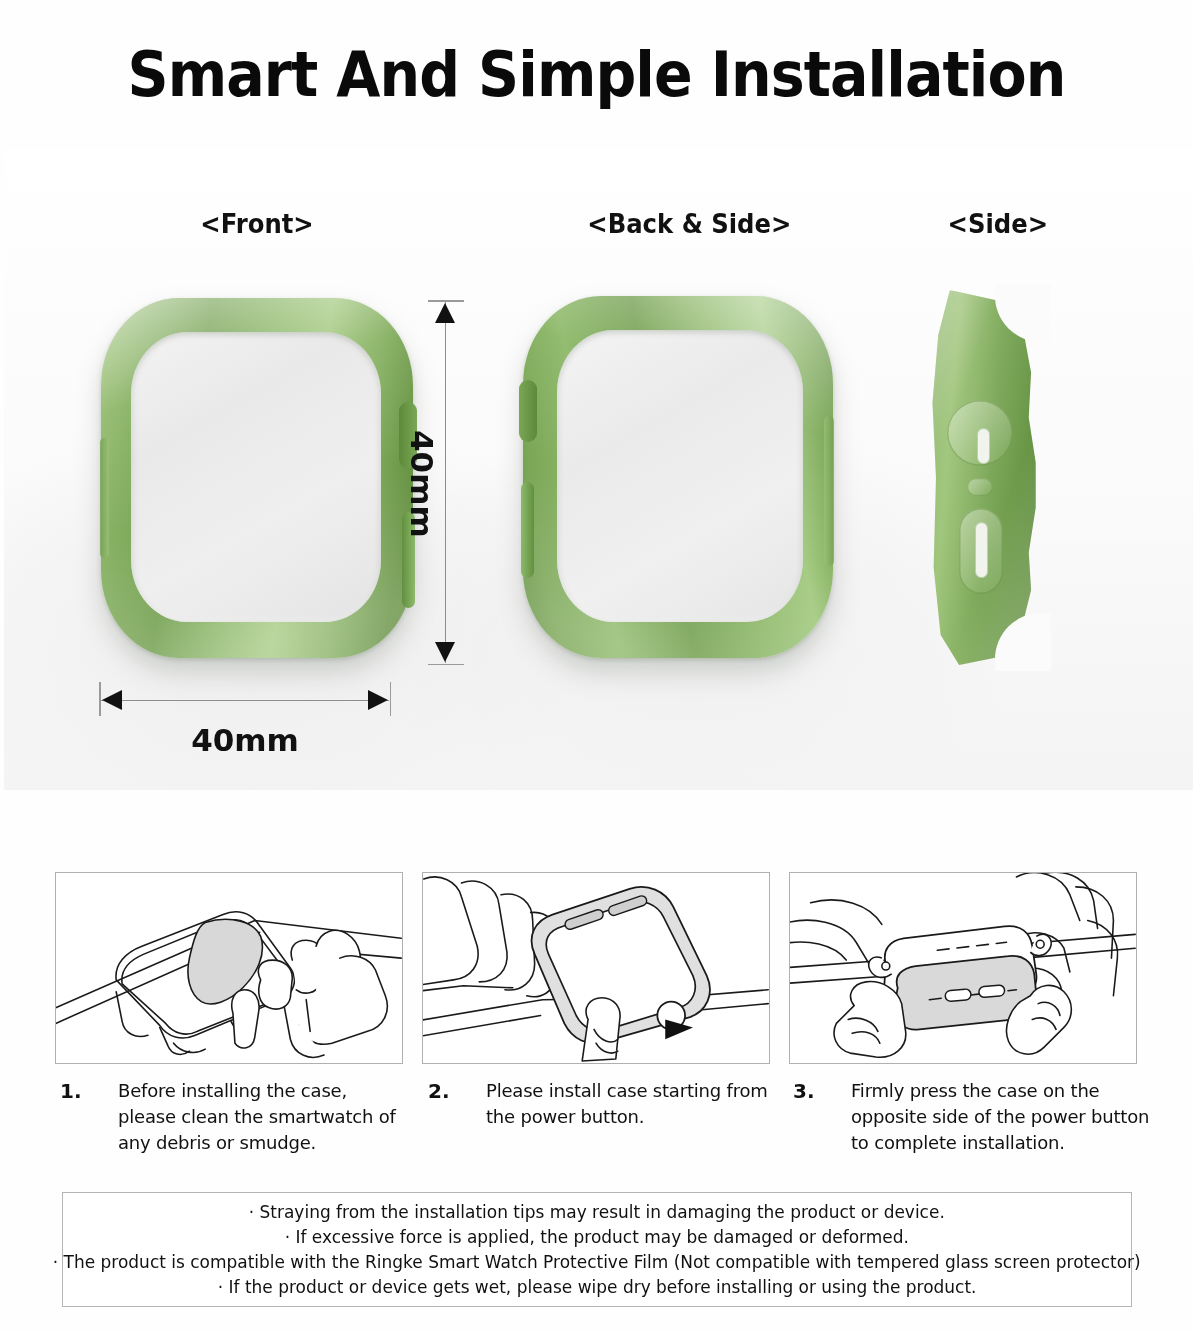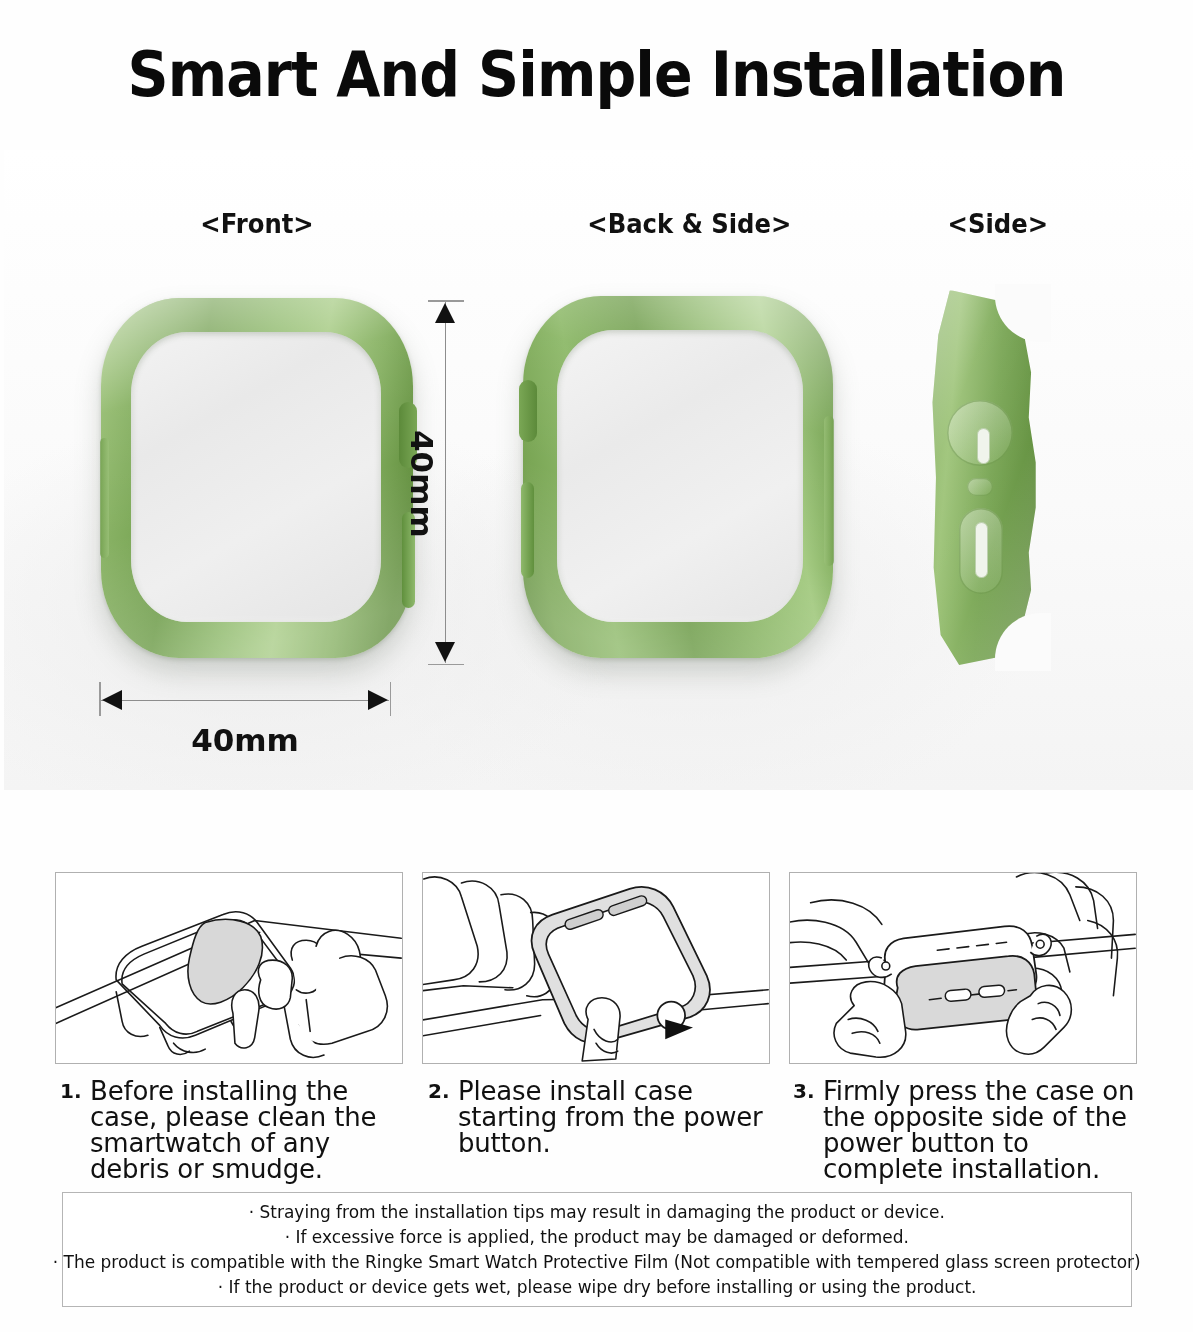--- a/index.html
+++ b/index.html
@@ -265,22 +265,23 @@
   .s1 { left: 60px; width: 350px; }
   .s2 { left: 428px; width: 350px; }
   .s3 { left: 793px; width: 360px; }
   .step-num {
     font-family: "DejaVu Sans", sans-serif;
     font-weight: 700; font-size: 20px; color: #111;
     width: 30px; flex: 0 0 30px; line-height: 26px;
   }
   .step-text {
     font-family: "DejaVu Sans", sans-serif;
-    font-size: 26px; line-height: 26px; color: #111;
+    font-size: 18px; line-height: 26px; color: #111;
     letter-spacing: -0.2px;
+    margin-left: 28px;
   }
 
   
   .notes {
     position: absolute; left: 62px; top: 1192px; width: 1070px; height: 115px;
     border: 1.3px solid #b5b5b5; background: #ffffff;
     display: flex; flex-direction: column; justify-content: center; align-items: center;
     padding: 6px 10px;
   }
   .note-line {

